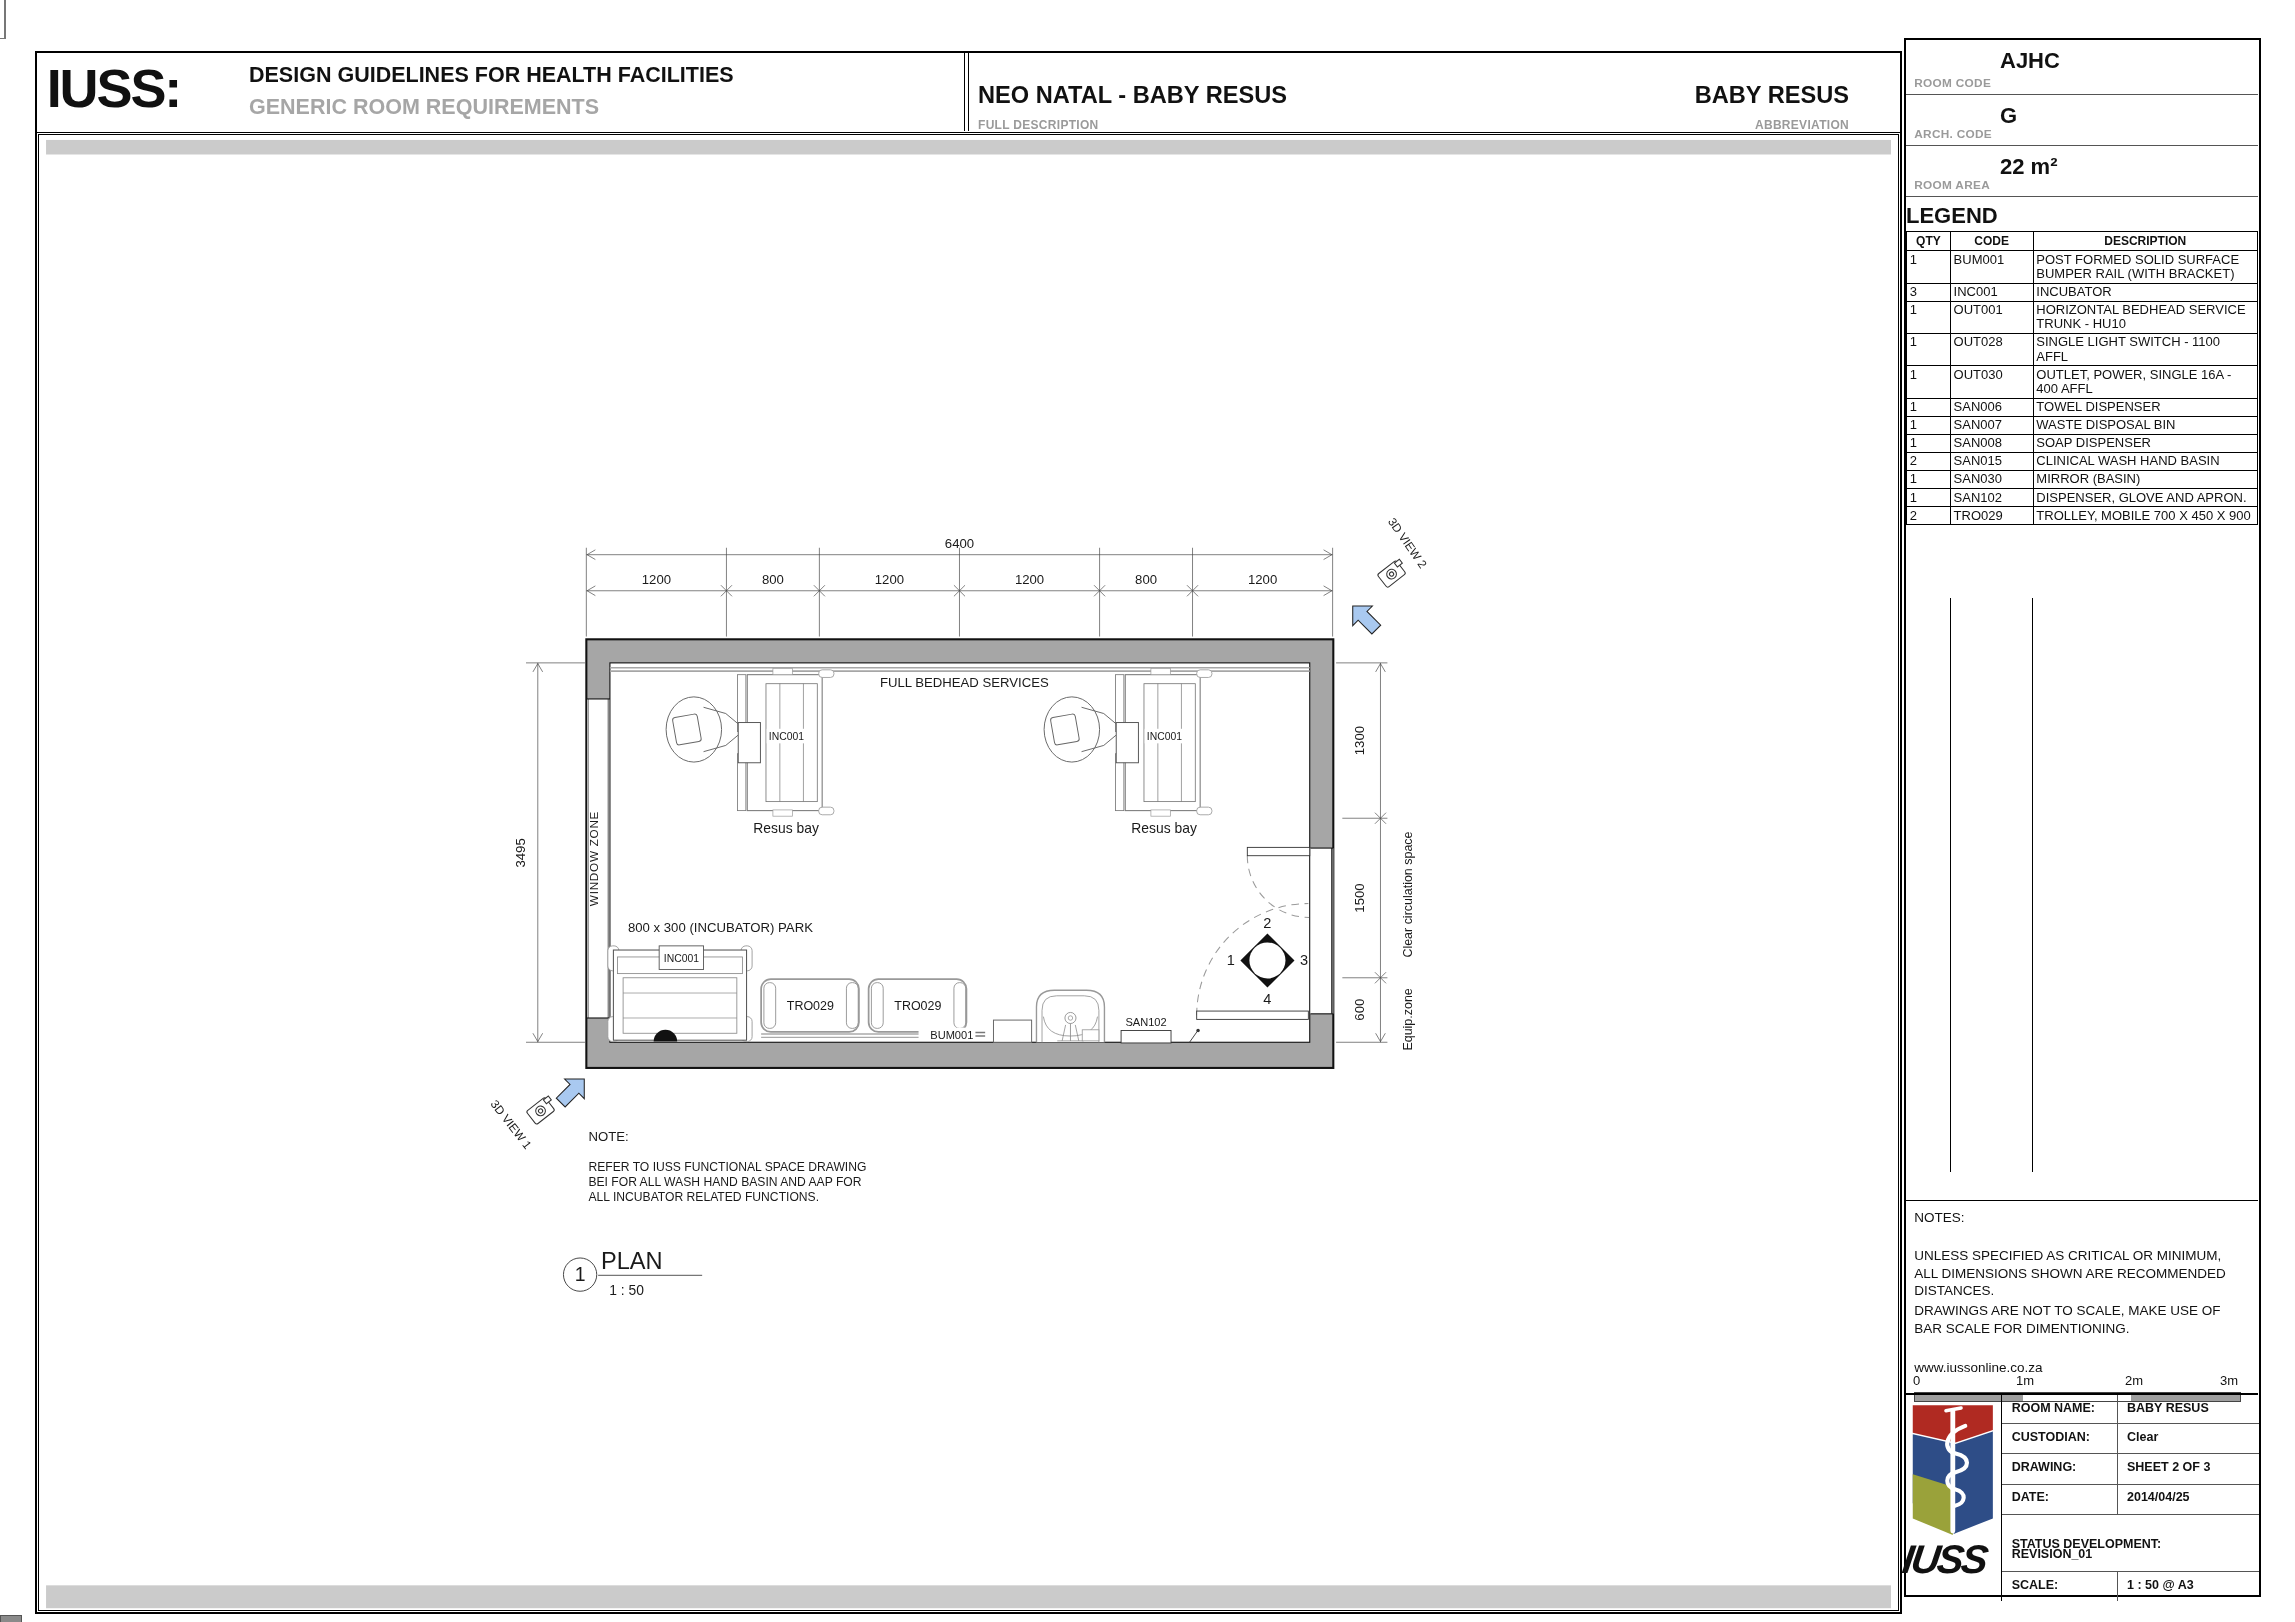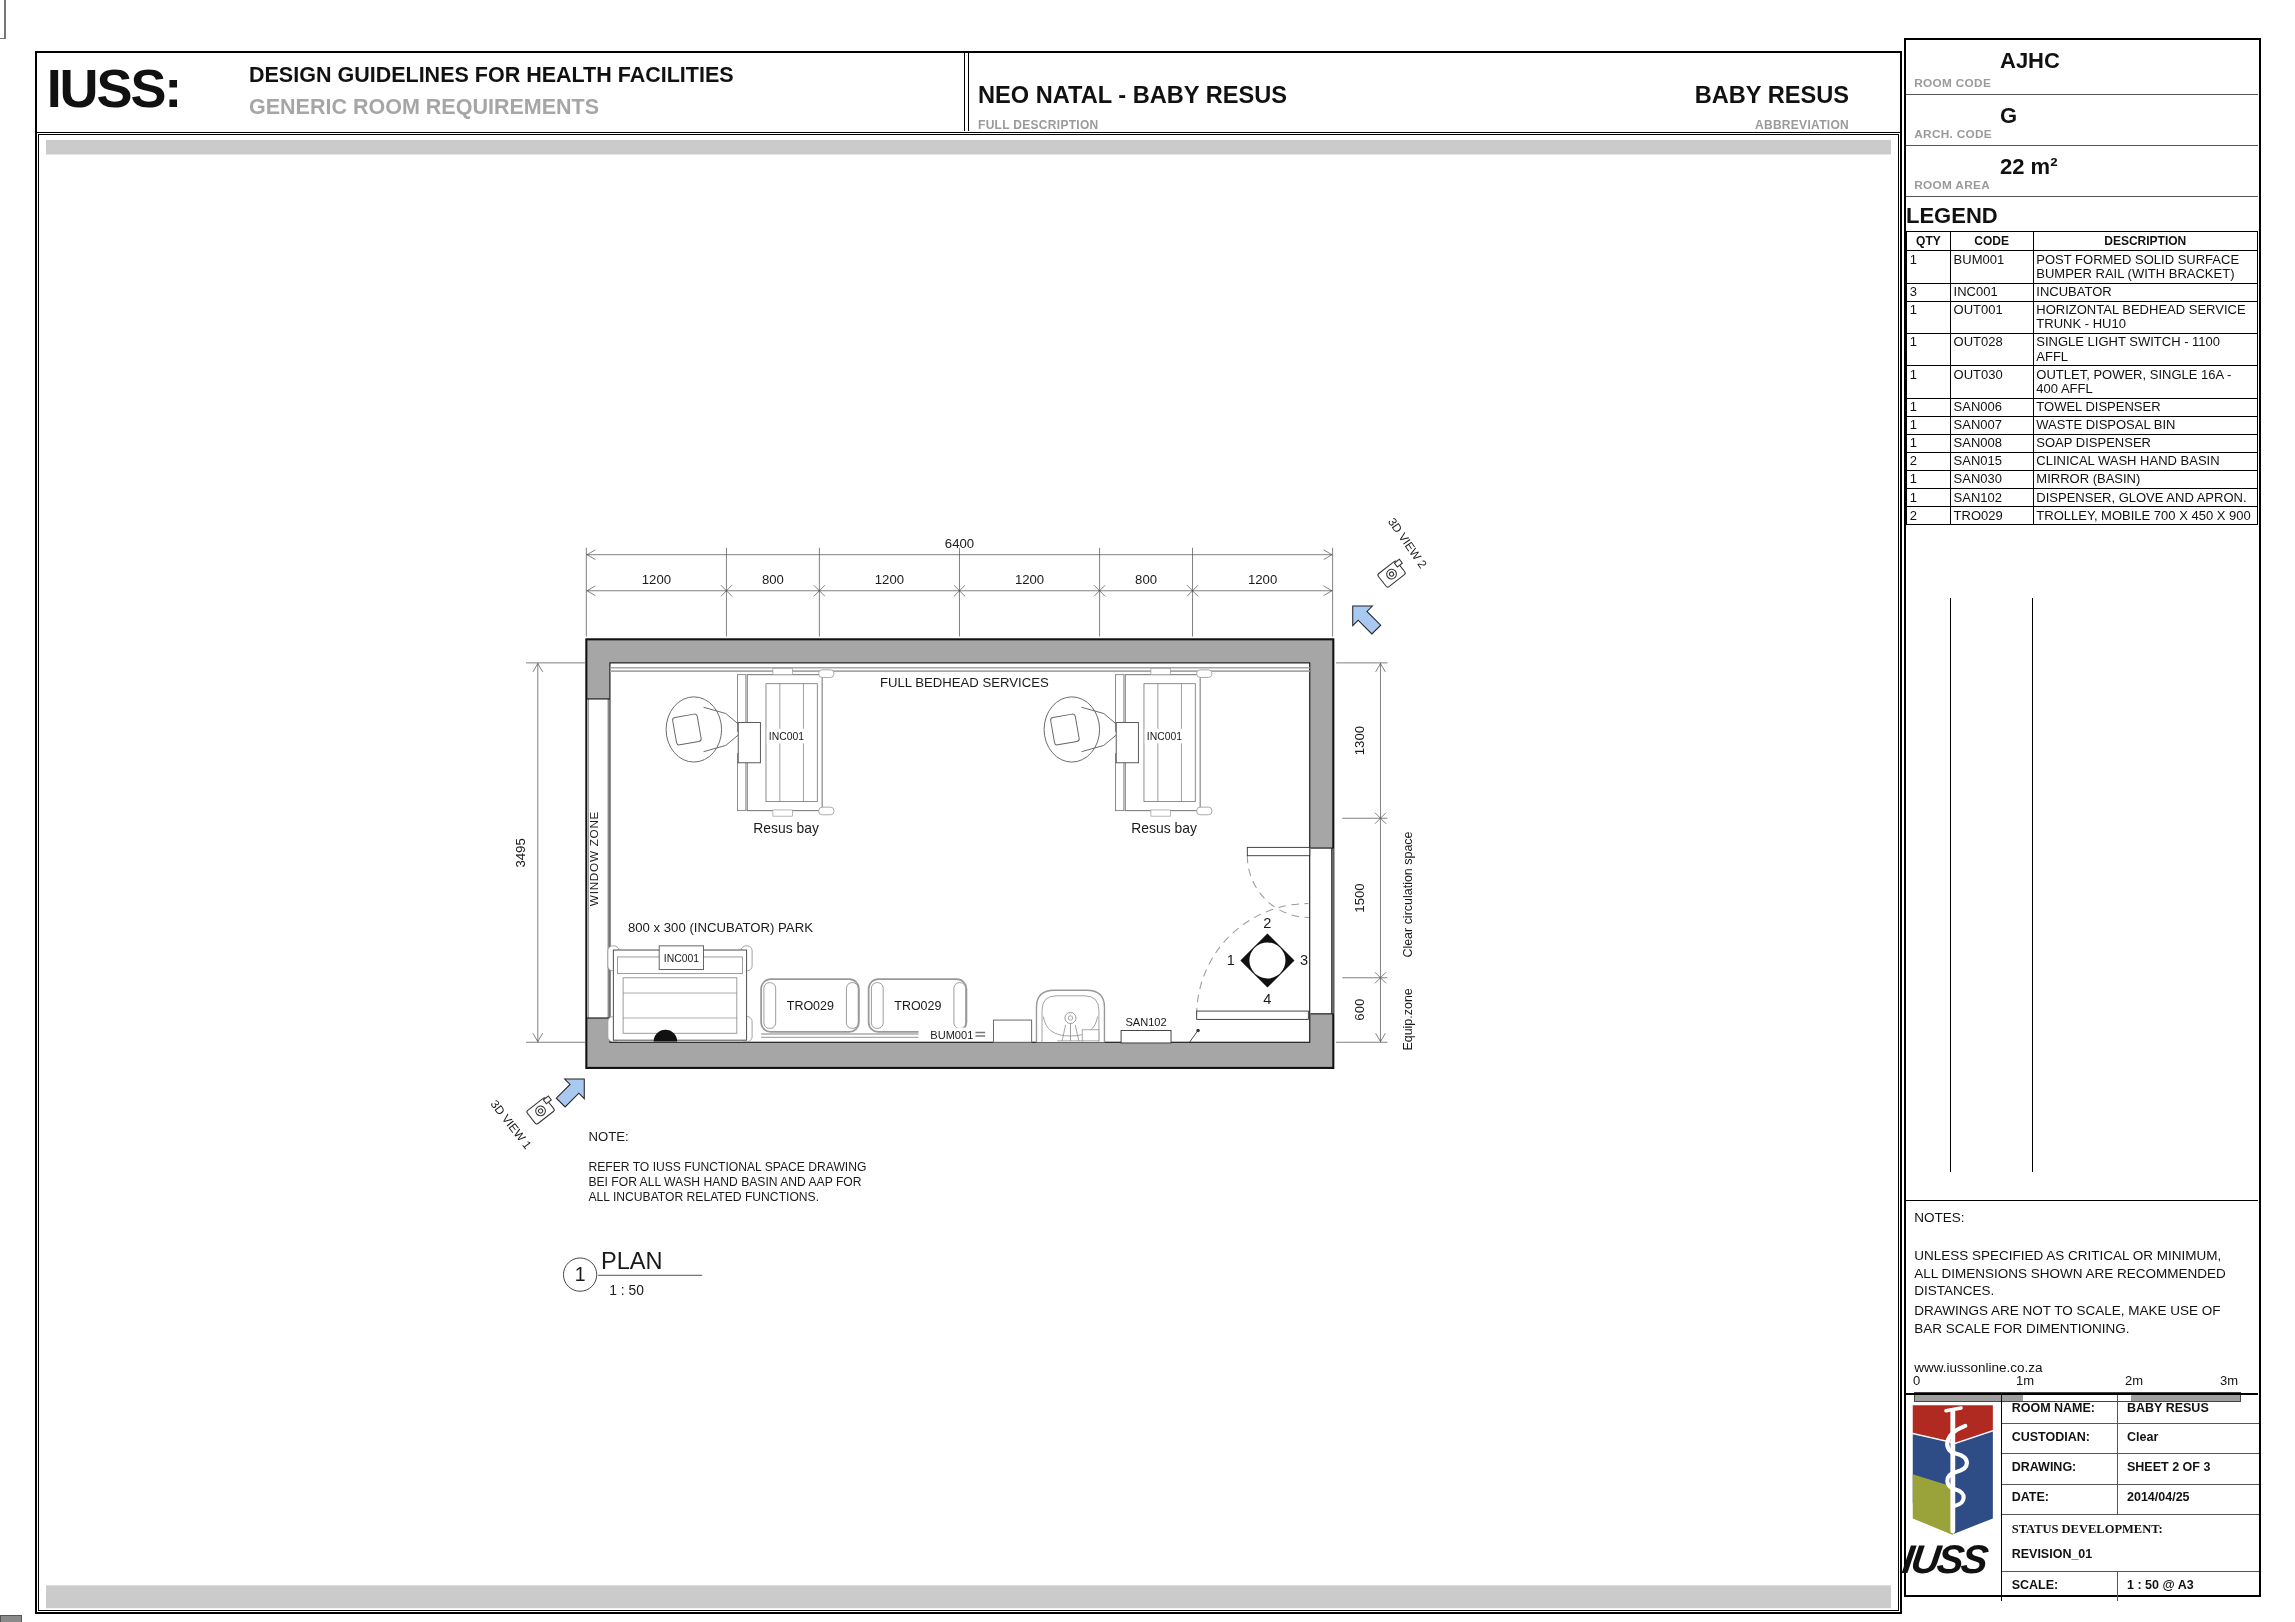--- a/index.html
+++ b/index.html
@@ -427,21 +427,21 @@
         <span class="tb-label">DRAWING:</span>
         <span class="tb-vdiv"></span>
         <span class="tb-value">SHEET 2 OF 3</span>
       </div>
       <div class="tb-row" style="top:89px;height:30.5px;">
         <span class="tb-label">DATE:</span>
         <span class="tb-vdiv"></span>
         <span class="tb-value">2014/04/25</span>
       </div>
       <div class="tb-row" style="top:120px;height:57px;">
-        <span class="tb-label" style="top:7px;font-family:Liberation Serif, serif;">STATUS DEVELOPMENT:</span>
+        <span class="tb-label" style="top:22px;">STATUS DEVELOPMENT:</span>
         <span class="tb-label" style="top:32px;">REVISION_01</span>
       </div>
       <div class="tb-row" style="top:177px;height:29px;border-bottom:none;">
         <span class="tb-label">SCALE:</span>
         <span class="tb-vdiv"></span>
         <span class="tb-value">1 : 50 @ A3</span>
       </div>
     </div>
   </div>
 

